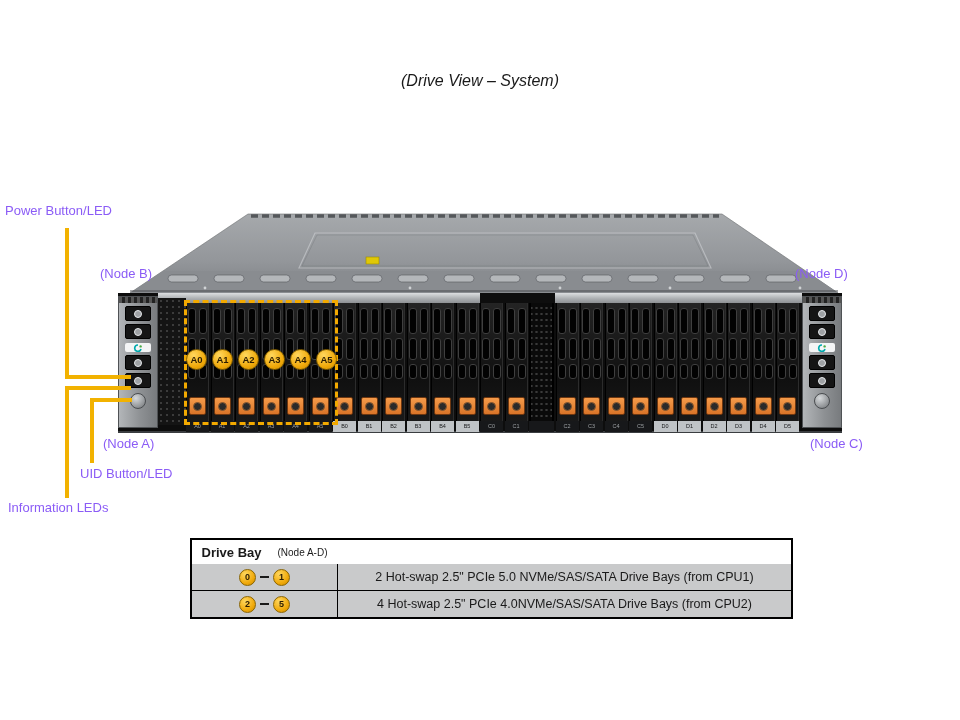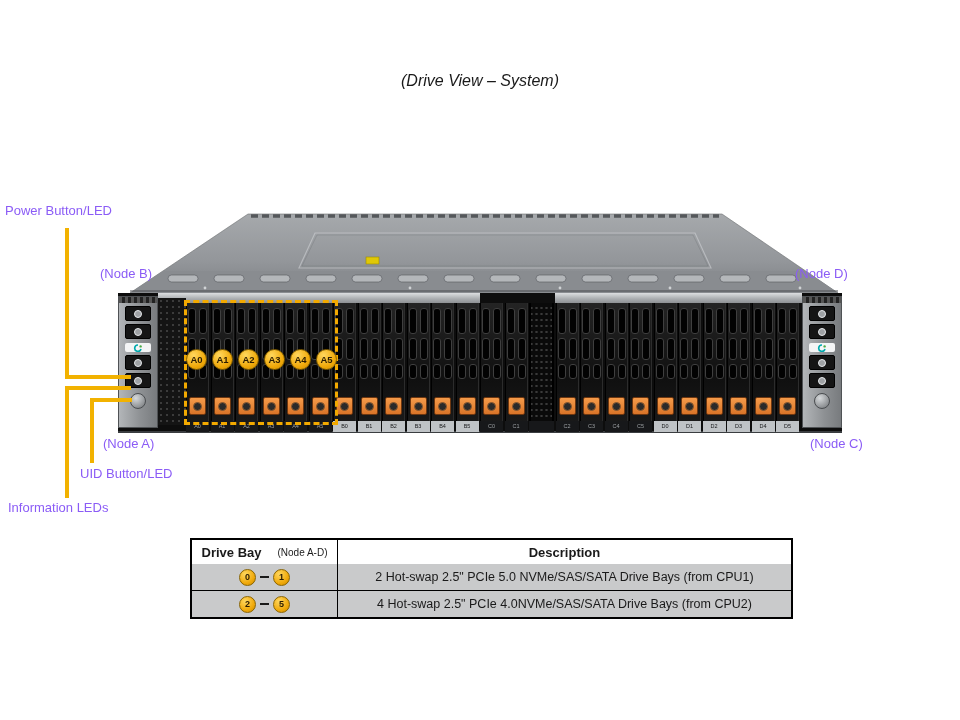--- a/index.html
+++ b/index.html
@@ -665,23 +665,20 @@
   <div class="lbl lbl-noded">(Node D)</div>
   <div class="lbl lbl-nodea">(Node A)</div>
   <div class="lbl lbl-nodec">(Node C)</div>
 
   <div class="tbl">
     <div class="tbl-row tbl-head">
       <div class="tbl-cell">
         <span>Drive Bay</span>
         <span class="head-sub">(Node A-D)</span>
       </div>
-      <div class="tbl-cell">
-        <span>Description</span>
-      </div>
     </div>
     <div id="tbl-body">
         <div class="tbl-row tbl-data">
           <div class="tbl-cell">
             <div class="badge sm">0</div>
             <div class="range-dash"></div>
             <div class="badge sm">1</div>
           </div>
           <div class="tbl-cell">2 Hot-swap 2.5" PCIe 5.0 NVMe/SAS/SATA Drive Bays (from CPU1)</div>
         </div>

